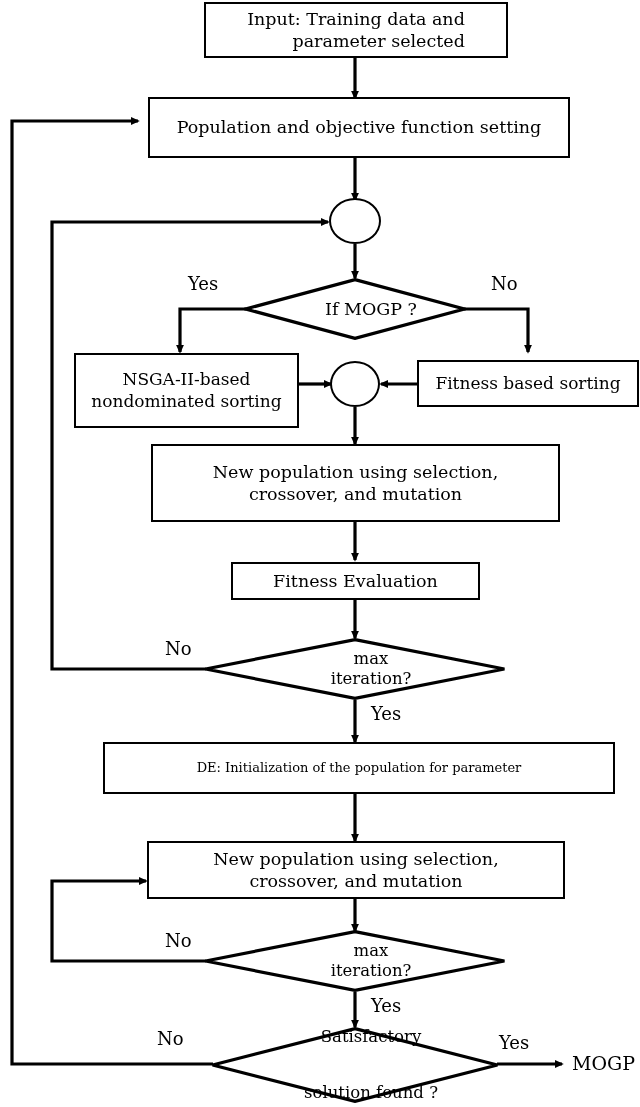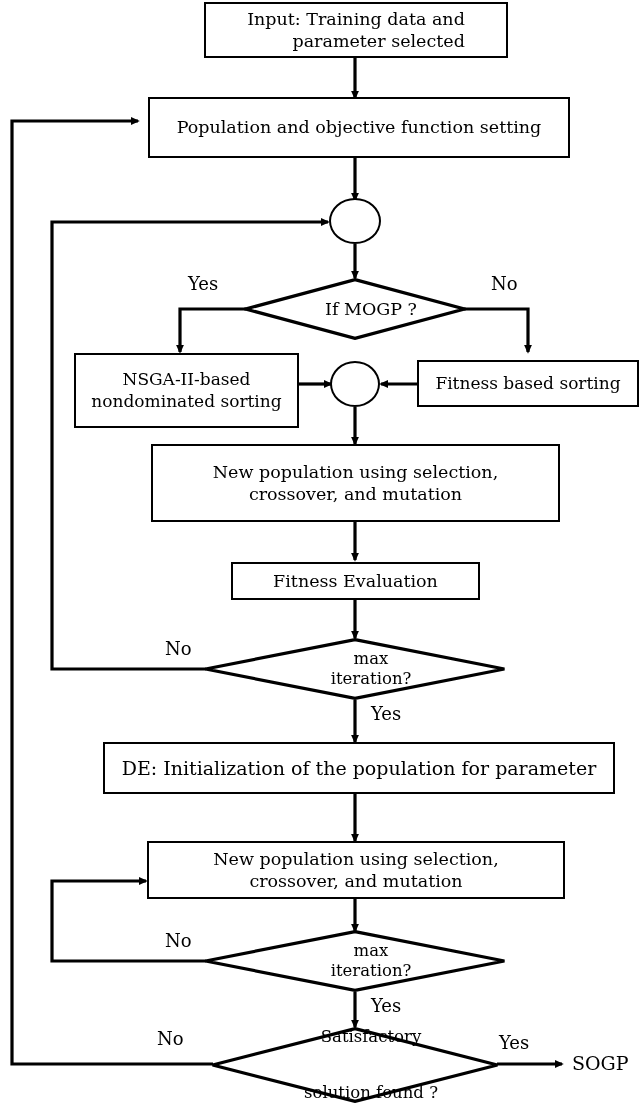--- a/index.html
+++ b/index.html
@@ -127,21 +127,21 @@
       <polygon points="151,1.6 300.4,31 151,60.4 1.6,31" fill="#fff" stroke="#000" stroke-width="3.2"></polygon>
     </svg>
     <div class="diamond-text" style="font-size:16.5px;">
       <span>max</span>
       <span>iteration?</span>
     </div>
   </div>
   <div class="lbl" style="left:165px;top:638px;font-size:18px;">No</div>
   <div class="lbl" style="left:371px;top:703px;font-size:18px;">Yes</div>
 
-  <div class="node" style="left:103px;top:742px;width:512px;height:52px;font-size:19px;">
+  <div class="node" style="left:103px;top:742px;width:512px;height:52px;font-size:13px;">
     <span>
       <span>DE: Initialization of the population for parameter</span>
     </span>
   </div>
 
   <div class="node" style="left:147px;top:841px;width:418px;height:58px;font-size:17.5px;">
     <span>
       <span>New population using selection,</span>
       <span>crossover, and mutation</span>
     </span>
@@ -164,15 +164,15 @@
       <polygon points="144,1.6 286.4,38 144,74.4 1.6,38" fill="#fff" stroke="#000" stroke-width="3.2"></polygon>
     </svg>
     <div class="diamond-text" style="font-size:16.5px;justify-content:space-between;">
       <span>Satisfactory</span>
       <span>solution found ?</span>
     </div>
   </div>
   <div class="lbl" style="left:157px;top:1028px;font-size:18px;">No</div>
   <div class="lbl" style="left:499px;top:1032px;font-size:18px;">Yes</div>
 
-  <div class="stop" style="left:572px;top:1052px;font-size:19px;">SOGP</div>
+  <div class="stop" style="left:572px;top:1052px;font-size:19px;">MOGP</div>
 
 </div>
 
 </body></html>

